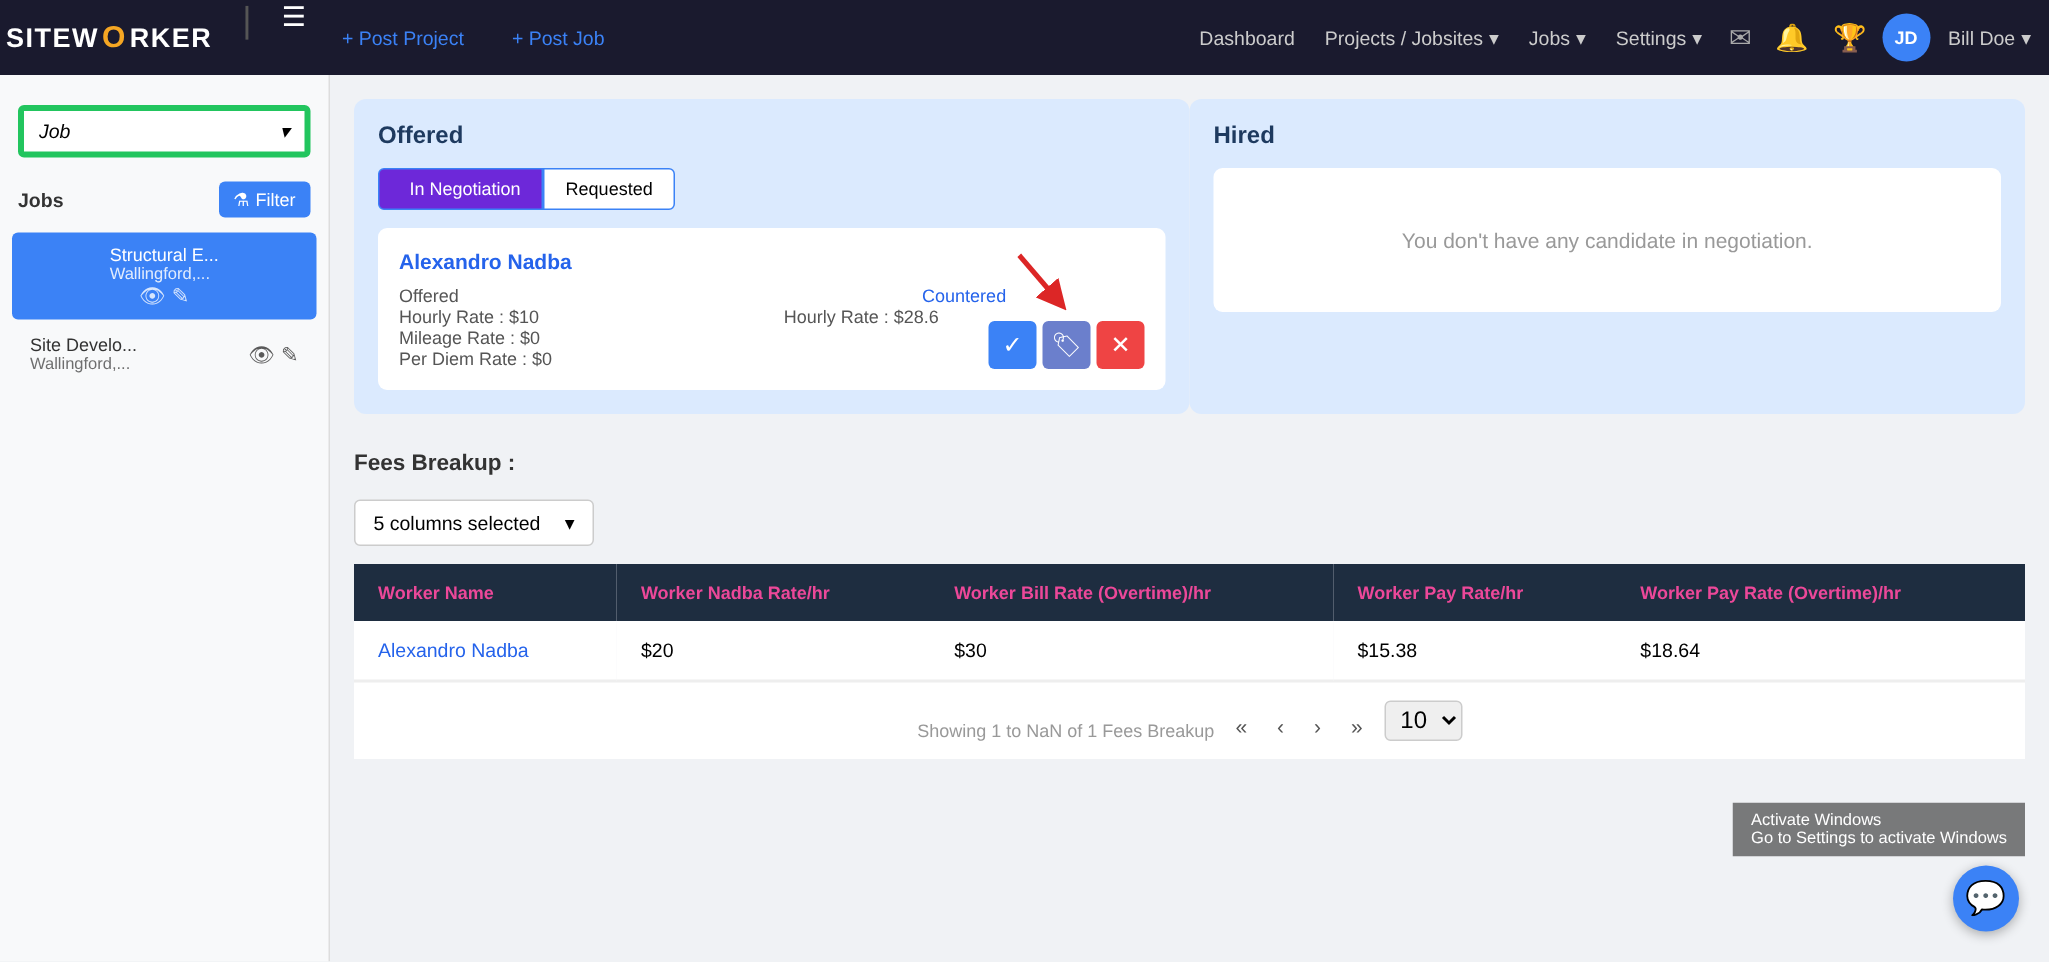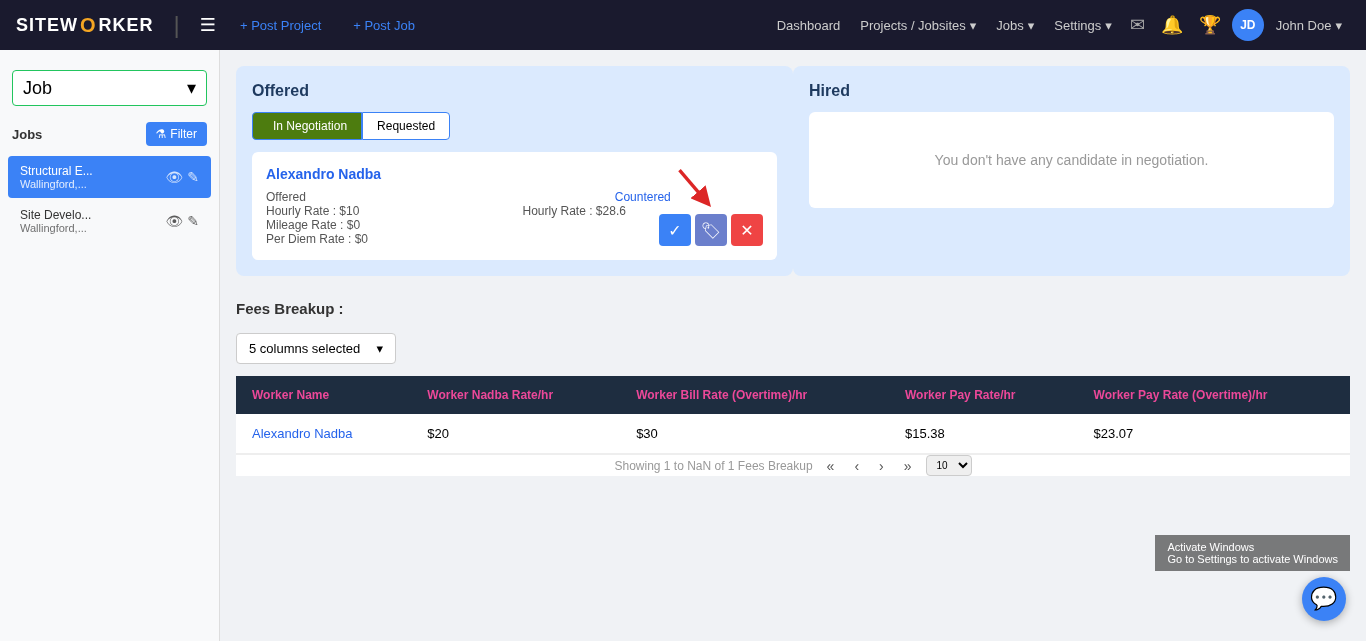--- a/index.html
+++ b/index.html
@@ -3,22 +3,21 @@
   <meta charset="utf-8">
   <style>
     * { box-sizing: border-box; margin: 0; padding: 0; }
     body { font-family: Arial, sans-serif; font-size: 13px; background: #f0f2f5; overflow-x: hidden; }
 
     
     .header {
       background: #1a1a2e;
       height: 50px;
       display: flex;
-      align-items: center;
-      padding: 0 16px;
+      padding: 0 4px;
       gap: 16px;
       position: fixed;
       top: 0; left: 0; right: 0;
       z-index: 100;
     }
     .header-logo {
       color: white;
       font-weight: bold;
       font-size: 18px;
       letter-spacing: 1px;
@@ -83,29 +82,30 @@
     
     .sidebar {
       width: 220px;
       background: #f8f9fa;
       border-right: 1px solid #ddd;
       padding: 12px 0;
       flex-shrink: 0;
     }
     .sidebar-dropdown {
       margin: 8px 12px;
-      border: 1px solid #22c55e;
+      border: 4px solid #22c55e;
       border-radius: 4px;
       background: white;
       padding: 6px 10px;
       display: flex;
       justify-content: space-between;
       align-items: center;
       cursor: pointer;
-      font-size: 18px;
+      font-size: 13px;
+      font-style: italic;
     }
     .sidebar-section-header {
       display: flex;
       align-items: center;
       justify-content: space-between;
       padding: 8px 12px;
     }
     .sidebar-section-label { font-weight: bold; color: #333; font-size: 13px; }
     .filter-btn {
       background: #3b82f6;
@@ -125,20 +125,21 @@
       align-items: center;
       justify-content: space-between;
       cursor: pointer;
       border-radius: 4px;
       margin: 2px 8px;
       font-size: 12px;
     }
     .sidebar-item.active {
       background: #3b82f6;
       color: white;
+      flex-direction: column;
     }
     .sidebar-item:not(.active) { color: #333; }
     .sidebar-item-text { flex: 1; font-size: 12px; }
     .sidebar-item-actions { display: flex; gap: 4px; }
     .sidebar-action-icon { font-size: 14px; cursor: pointer; opacity: 0.8; }
 
     
     .main {
       flex: 1;
       padding: 16px;
@@ -168,21 +169,21 @@
       margin-bottom: 12px;
     }
     .tab-btn {
       padding: 6px 14px;
       border: 1px solid #3b82f6;
       background: white;
       cursor: pointer;
       font-size: 12px;
     }
     .tab-btn.active {
-      background: #4d7c0f;
+      background: #6d28d9;
       color: white;
       padding-left: 20px;
     }
     .tab-btn:first-child { border-radius: 4px 0 0 4px; }
     .tab-btn:last-child { border-radius: 0 4px 4px 0; }
 
     .candidate-card {
       background: white;
       border-radius: 6px;
       padding: 14px;
@@ -284,42 +285,42 @@
     .fees-table td {
       padding: 12px 16px;
       border-bottom: 1px solid #eee;
       background: white;
     }
     .fees-table td.name-cell {
       color: #2563eb;
     }
     .pagination-bar {
       display: flex;
-      align-items: center;
+      align-items: flex-end;
       justify-content: center;
       gap: 8px;
-      padding: 0 16px;
+      padding: 12px 16px;
       background: white;
       border-top: 1px solid #eee;
       font-size: 12px;
       color: #999;
     }
     .page-btn {
       background: transparent;
       border: none;
       cursor: pointer;
       color: #555;
       font-size: 14px;
       padding: 2px 6px;
     }
     .page-size-select {
       border: 1px solid #ccc;
       border-radius: 4px;
       padding: 3px 6px;
-      font-size: 10px;
+      font-size: 16px;
       cursor: pointer;
     }
 
     
     .chat-bubble {
       position: fixed;
       bottom: 20px;
       right: 20px;
       background: #3b82f6;
       border-radius: 50%;
@@ -369,21 +370,21 @@
     </button>
     <button class="nav-link">
       <span>Settings</span>
       <span>▾</span>
     </button>
     <span class="nav-icon">✉</span>
     <span class="nav-icon">🔔</span>
     <span class="nav-icon">🏆</span>
     <div class="avatar">JD</div>
     <button class="nav-link">
-      <span>John Doe</span>
+      <span>Bill Doe</span>
       <span>▾</span>
     </button>
   </nav>
 </header>
 
 <div class="layout">
 
   <aside class="sidebar">
     <div class="sidebar-dropdown">
       <span>Job</span>
@@ -487,21 +488,21 @@
             <th>Worker Pay Rate/hr</th>
             <th>Worker Pay Rate (Overtime)/hr</th>
           </tr>
         </thead>
         <tbody>
           <tr>
             <td class="name-cell">Alexandro Nadba</td>
             <td>$20</td>
             <td>$30</td>
             <td>$15.38</td>
-            <td>$23.07</td>
+            <td>$18.64</td>
           </tr>
         </tbody>
       </table>
 
       <div class="pagination-bar">
         <span>Showing 1 to NaN of 1 Fees Breakup</span>
         <button class="page-btn">«</button>
         <button class="page-btn">‹</button>
         <button class="page-btn">›</button>
         <button class="page-btn">»</button>

